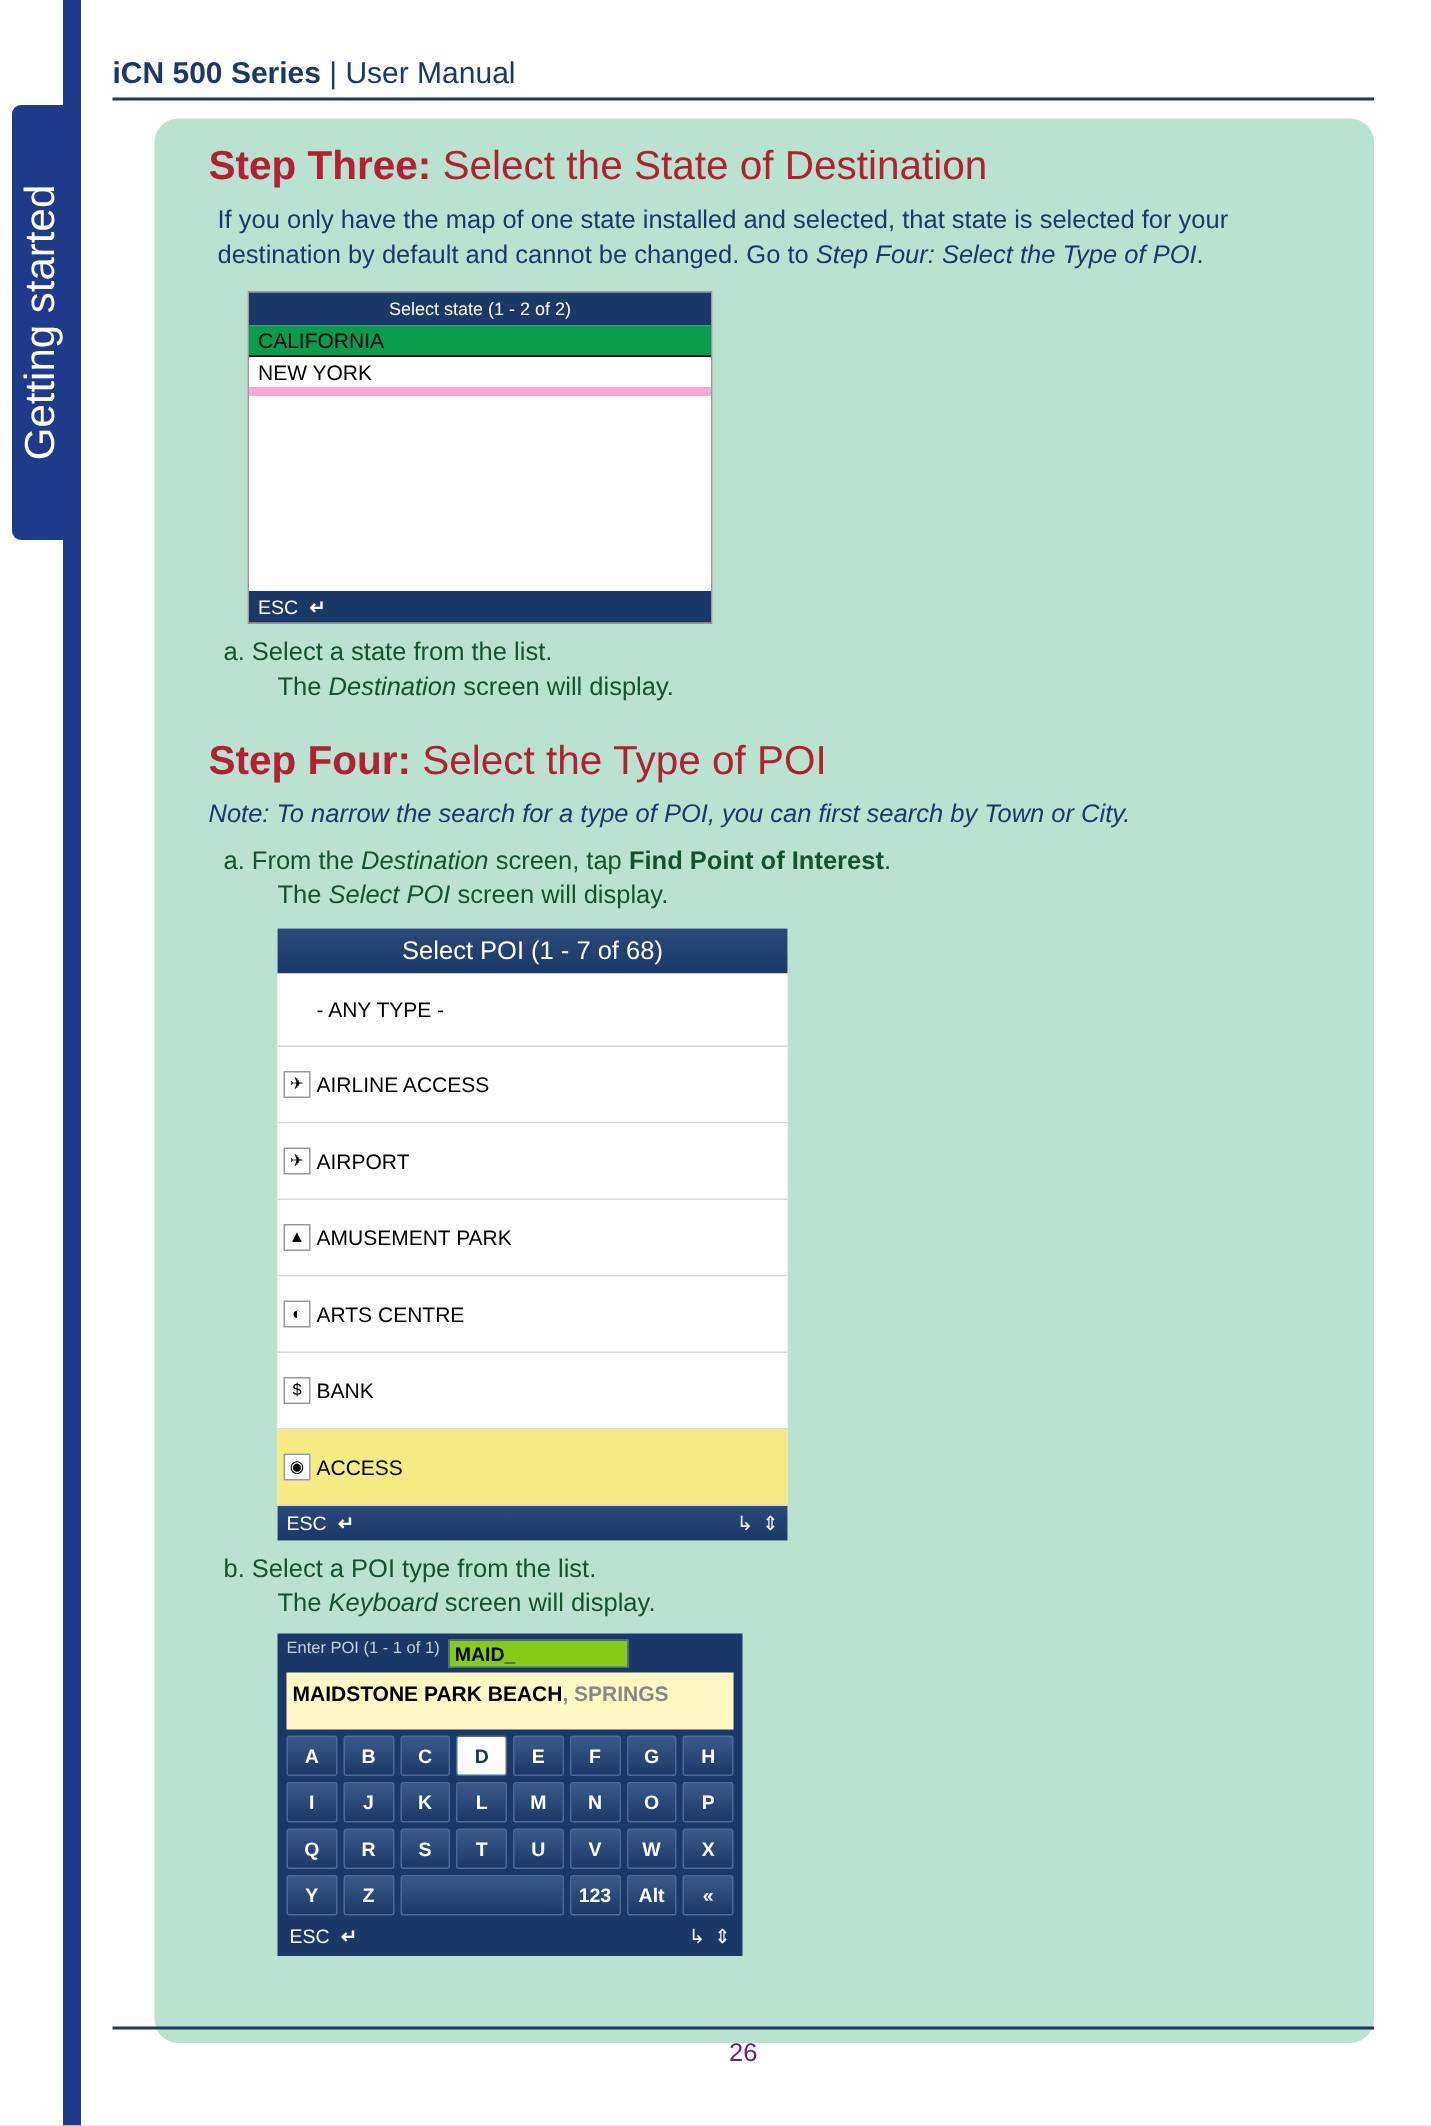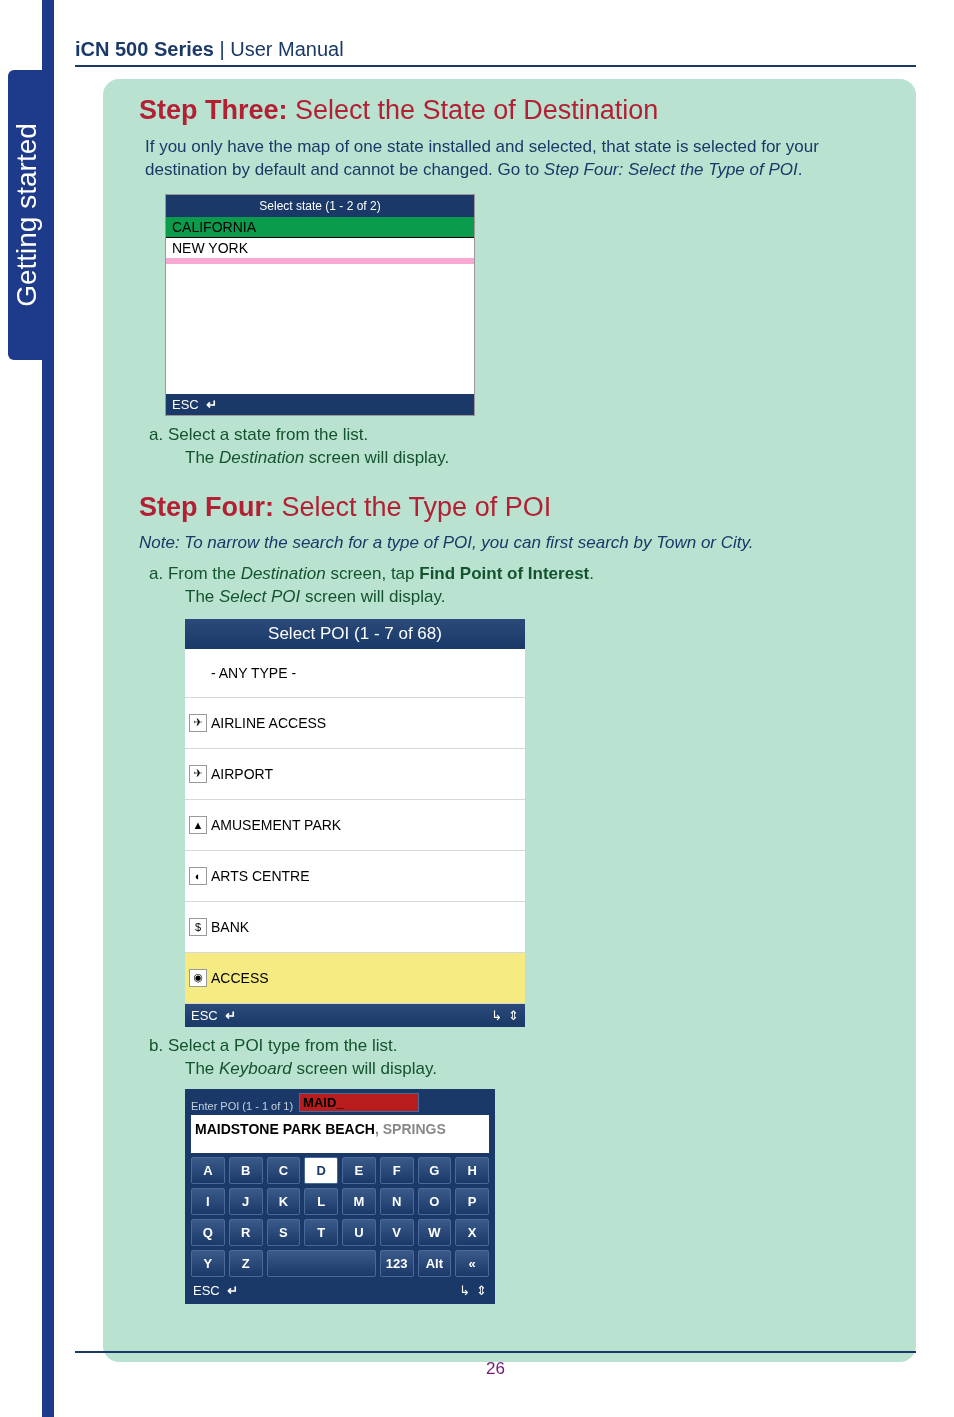--- a/index.html
+++ b/index.html
@@ -173,31 +173,31 @@
     align-items: center;
   }
   .kb {
     background: #1a3968;
     width: 310px;
     margin: 8px 0 8px 46px;
     padding: 4px 6px 4px 6px;
     font-family: Verdana, sans-serif;
   }
   .kb .top {
-    display: flex; align-items: flex-end; gap: 6px;
+    display: flex; align-items: flex-start; gap: 6px;
     color: #c5d0e0; font-size: 11px;
     margin-bottom: 3px;
   }
   .kb .top input {
-    background: #b91c1c; border: 1px solid #4a6a9a;
+    background: #84cc16; border: 1px solid #4a6a9a;
     font-size: 13px; font-weight: bold;
     padding: 1px 3px; width: 120px;
   }
   .kb .result {
-    background: #ffffff; color: #000;
+    background: #fef9c3; color: #000;
     font-size: 14px; font-weight: bold;
     padding: 6px 16px 16px 4px;
     margin-bottom: 4px;
   }
   .kb .result .g { color: #888; font-weight: bold; }
   .kb .keys {
     display: grid;
     grid-template-columns: repeat(8, 1fr);
     gap: 4px;
   }

